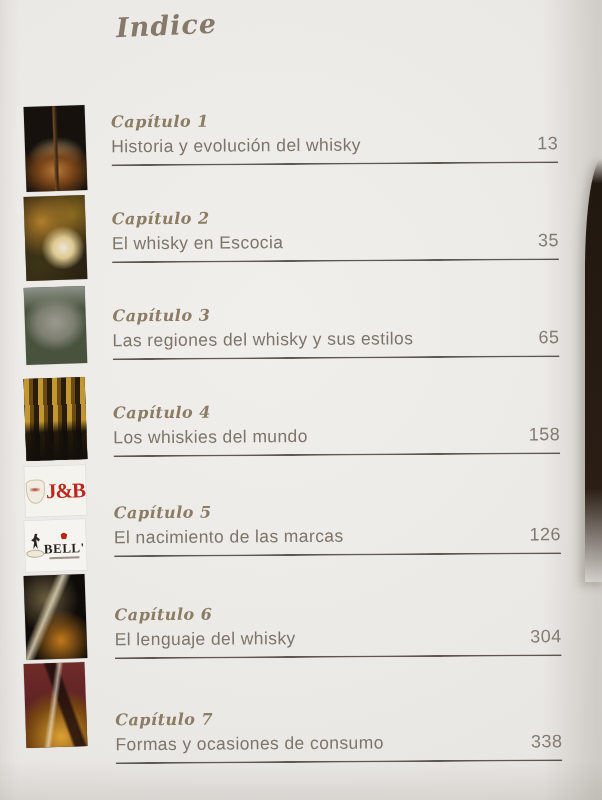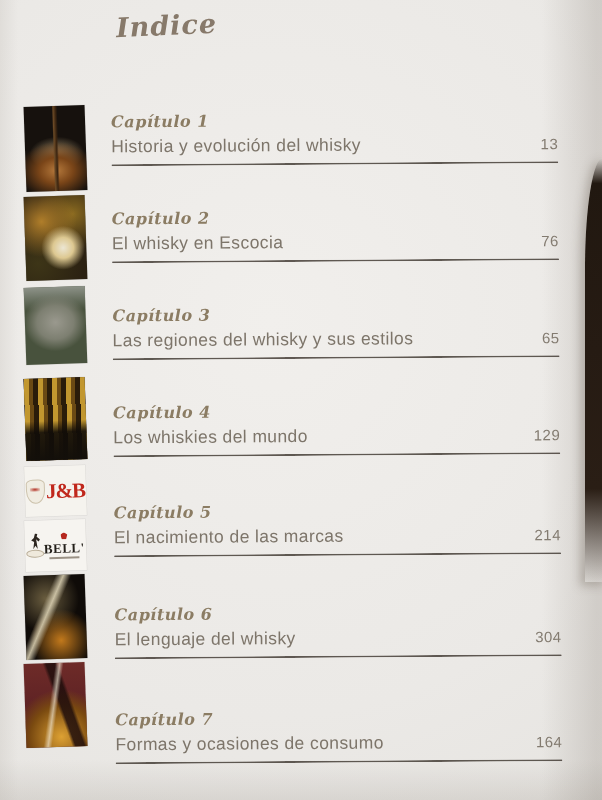--- a/index.html
+++ b/index.html
@@ -33,21 +33,21 @@
   .toc{position:absolute;left:0;top:0;width:602px;height:800px;transform:rotate(-.4deg);}
   .chapter{position:absolute;left:113px;width:447px;}
   .chap-label{
     font-family:"DejaVu Serif",serif;font-style:italic;font-weight:600;
     font-size:16px;color:#8b7c63;letter-spacing:.5px;line-height:20px;
   }
   .chap-row{display:flex;justify-content:space-between;align-items:baseline;margin-top:3px;}
   .chap-title{
     font-size:17.5px;color:#7d756a;letter-spacing:.4px;line-height:22px;
   }
-  .chap-page{font-size:15px;color:#837b70;letter-spacing:.5px;}
+  .chap-page{font-size:18px;color:#837b70;letter-spacing:.5px;}
   .chap-rule{margin-top:7px;border-bottom:2px solid rgba(62,55,48,.82);border-radius:2px;}
   
   .thumb{position:absolute;left:25px;width:61px;transform:rotate(-2deg);box-shadow:0 0 0 .5px rgba(0,0,0,.08);}
   .t1{top:106px;height:85px;
     background:
       linear-gradient(90deg, rgba(0,0,0,0) 46%, #6b4a26 48%, #3a2410 52%, rgba(0,0,0,0) 55%),
       radial-gradient(ellipse 62% 34% at 50% 76%, #b5793c 0%, #7a4518 45%, rgba(30,18,10,0) 100%),
       radial-gradient(ellipse 50% 22% at 52% 56%, #9b8a6a 0%, rgba(30,18,10,0) 90%),
       #16110d;}
   .t2{top:196px;height:84px;
@@ -147,64 +147,64 @@
         <span class="chap-title">Historia y evolución del whisky</span>
         <span class="chap-page">13</span>
       </div>
       <div class="chap-rule"></div>
     </div>
 
     <div class="chapter" style="top:208px">
       <div class="chap-label">Capítulo 2</div>
       <div class="chap-row">
         <span class="chap-title">El whisky en Escocia</span>
-        <span class="chap-page">76</span>
+        <span class="chap-page">35</span>
       </div>
       <div class="chap-rule"></div>
     </div>
 
     <div class="chapter" style="top:305px">
       <div class="chap-label">Capítulo 3</div>
       <div class="chap-row">
         <span class="chap-title">Las regiones del whisky y sus estilos</span>
         <span class="chap-page">65</span>
       </div>
       <div class="chap-rule"></div>
     </div>
 
     <div class="chapter" style="top:402px">
       <div class="chap-label">Capítulo 4</div>
       <div class="chap-row">
         <span class="chap-title">Los whiskies del mundo</span>
-        <span class="chap-page">129</span>
+        <span class="chap-page">158</span>
       </div>
       <div class="chap-rule"></div>
     </div>
 
     <div class="chapter" style="top:502px">
       <div class="chap-label">Capítulo 5</div>
       <div class="chap-row">
         <span class="chap-title">El nacimiento de las marcas</span>
-        <span class="chap-page">214</span>
+        <span class="chap-page">126</span>
       </div>
       <div class="chap-rule"></div>
     </div>
 
     <div class="chapter" style="top:604px">
       <div class="chap-label">Capítulo 6</div>
       <div class="chap-row">
         <span class="chap-title">El lenguaje del whisky</span>
         <span class="chap-page">304</span>
       </div>
       <div class="chap-rule"></div>
     </div>
 
     <div class="chapter" style="top:709px">
       <div class="chap-label">Capítulo 7</div>
       <div class="chap-row">
         <span class="chap-title">Formas y ocasiones de consumo</span>
-        <span class="chap-page">164</span>
+        <span class="chap-page">338</span>
       </div>
       <div class="chap-rule"></div>
     </div>
 
   </div>
 </div>
 
 </body></html>

